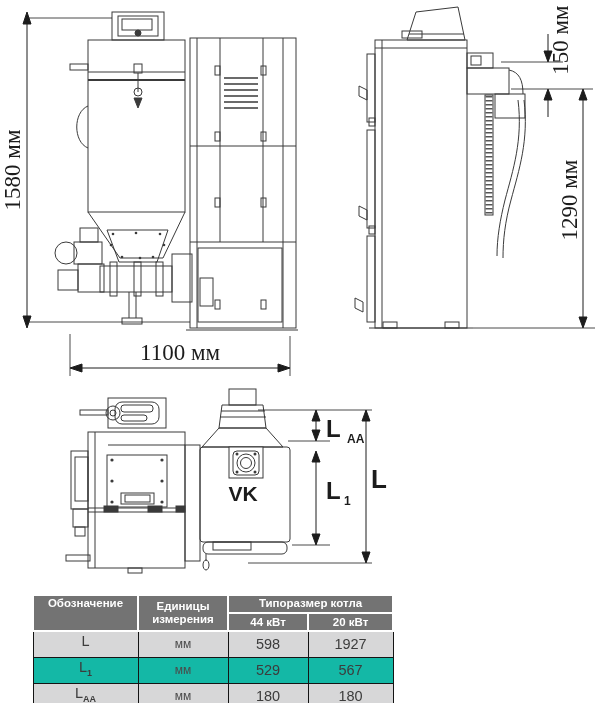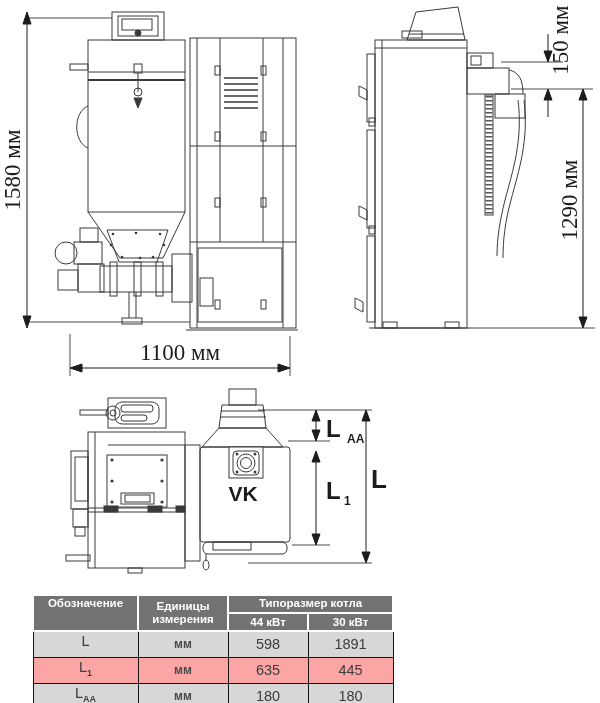--- a/index.html
+++ b/index.html
@@ -12,22 +12,22 @@
 
   
   table.spec{position:absolute;left:32px;top:594px;width:360px;border-collapse:collapse;
              table-layout:fixed;font-family:"Liberation Sans",sans-serif;}
   table.spec th{background:#737373;color:#fff;font-size:11.5px;font-weight:bold;
                 border:2px solid #fff;padding:1px 2px;line-height:1.15;}
   table.spec th.designation{vertical-align:bottom;padding-bottom:20px;}
   table.spec td{border:1px solid #141414;text-align:center;color:#3c3c3c;
                 font-size:14.5px;padding:0 2px;height:19px;line-height:19px;}
   table.spec tr.alt td{background:#d7d7d8;}
-  table.spec tr.plain td{background:#fca5a5;}
-  table.spec td.units{font-size:12px;font-weight:bold;color:#4a4a4a;}
+  table.spec tr.plain td{background:#14b8a6;}
+  table.spec td.units{font-size:12px;font-weight:normal;color:#4a4a4a;}
   table.spec sub{font-size:9px;font-weight:bold;}
   col.c1{width:105px;} col.c2{width:90px;} col.c3{width:80px;} col.c4{width:85px;}
 </style>
 </head>
 <body>
 
 <div class="page">
 
   <svg class="view" style="left:0;top:0" width="310" height="385" viewBox="0 0 310 385">
     <g stroke="#3a3a3a" stroke-width="1" fill="none">
@@ -290,35 +290,35 @@
         <col class="c4">
       </colgroup>
     <thead>
       <tr>
         <th rowspan="2" class="designation">Обозначение</th>
         <th rowspan="2">Единицы измерения</th>
         <th colspan="2">Типоразмер котла</th>
       </tr>
       <tr>
         <th>44 кВт</th>
-        <th>30 кВт</th>
+        <th>20 кВт</th>
       </tr>
     </thead>
     <tbody>
       <tr class="alt">
         <td><span>L</span><sub></sub></td>
         <td class="units">мм</td>
         <td>598</td>
-        <td>1891</td>
+        <td>1927</td>
       </tr>
       <tr class="plain">
         <td><span>L</span><sub>1</sub></td>
         <td class="units">мм</td>
-        <td>635</td>
-        <td>445</td>
+        <td>529</td>
+        <td>567</td>
       </tr>
       <tr class="alt">
         <td><span>L</span><sub>AA</sub></td>
         <td class="units">мм</td>
         <td>180</td>
         <td>180</td>
       </tr>
     </tbody>
   </table>
 

